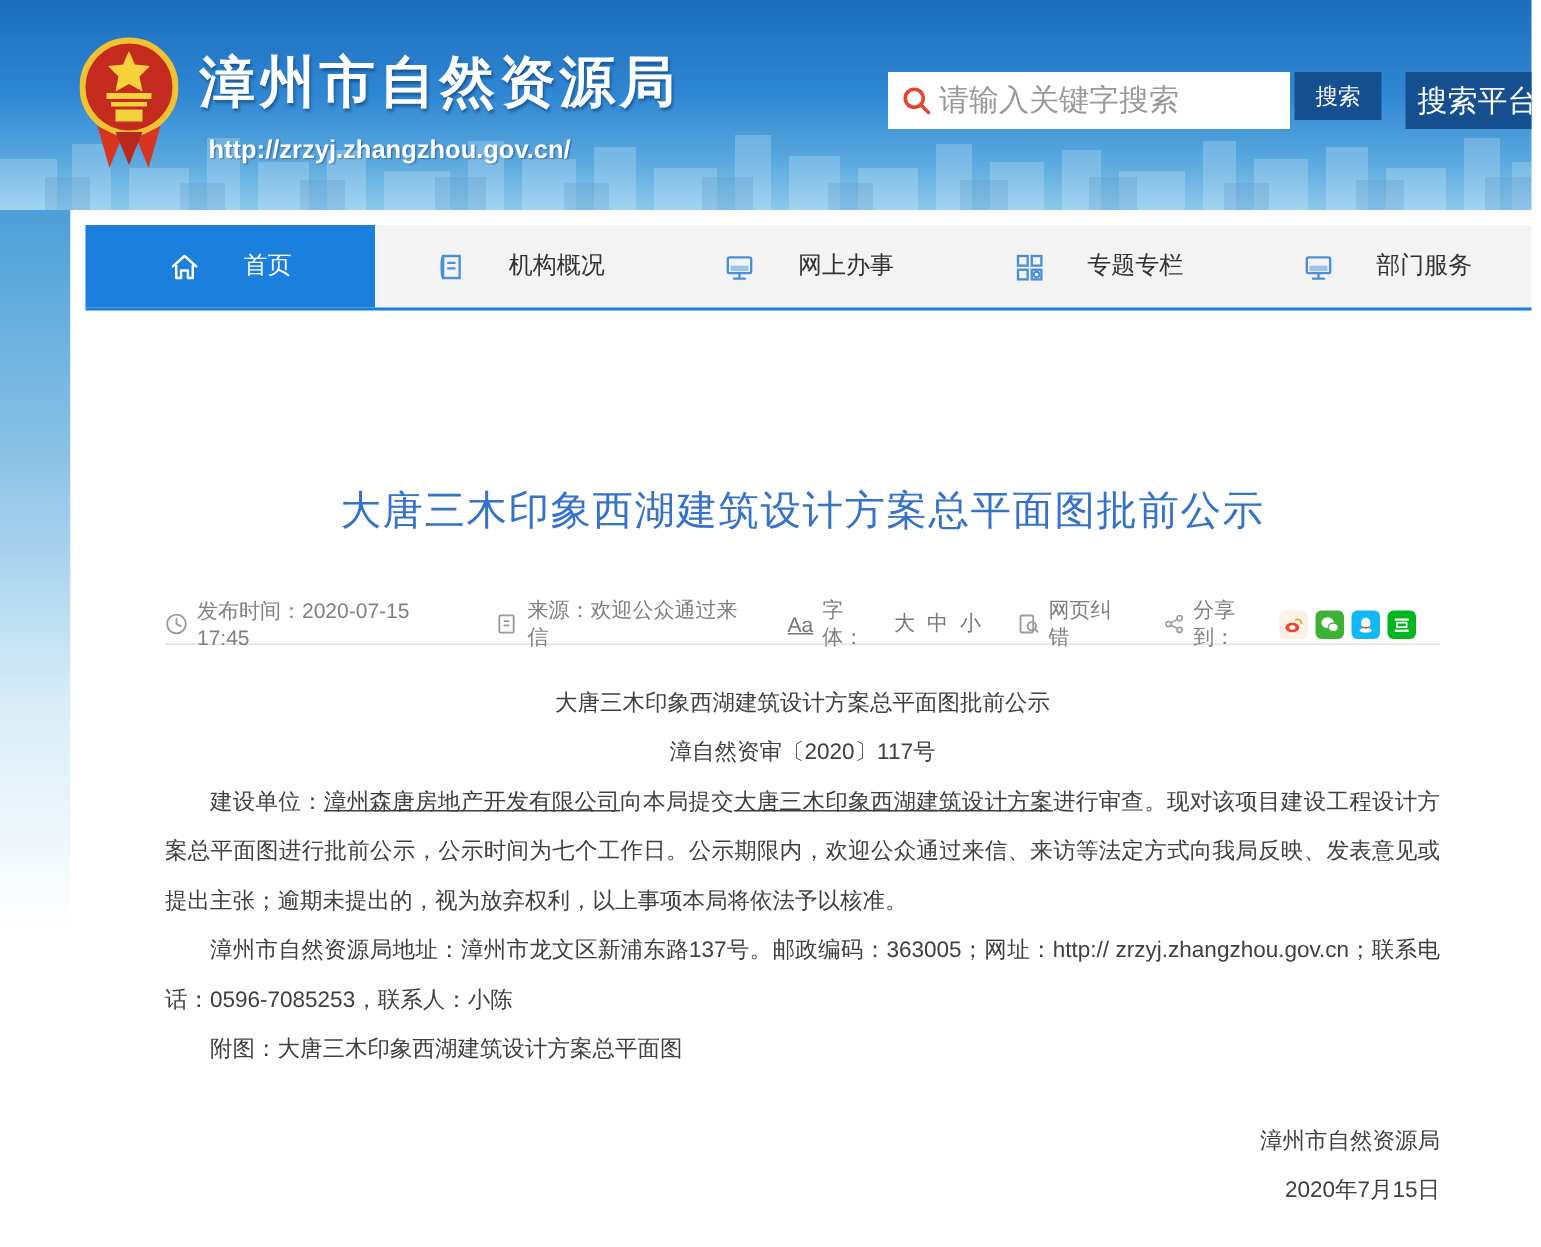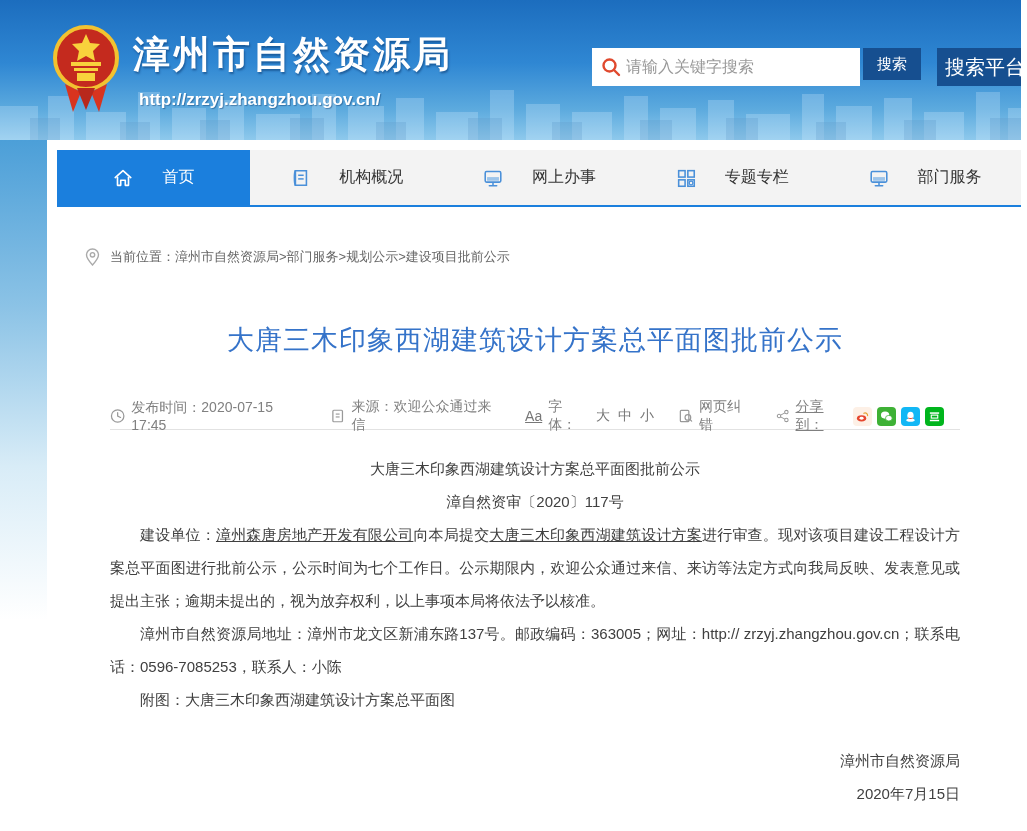--- a/index.html
+++ b/index.html
@@ -17,21 +17,21 @@
   .emblem { width:66px; height:92px; }
   .logo-text { margin-left:14px; padding-top:10px; }
   .site-title { color:#ffffff; font-size:37px; font-weight:bold; letter-spacing:3px;
                 text-shadow:1px 2px 2px rgba(0,40,90,.45); }
   .site-url { color:#ffffff; font-size:17px; font-weight:bold; margin-top:10px; margin-left:6px;
               text-shadow:1px 1px 1px rgba(0,40,90,.4); }
 
   .search-area { position:absolute; left:592px; top:48px; display:flex; }
   .search-box { position:relative; width:268px; height:38px; background:#ffffff; }
   .search-box input { width:100%; height:100%; border:none; outline:none; padding:0 8px 0 34px;
-                      font-size:16px; color:#333; background:transparent; font-family:inherit; }
+                      font-size:20px; color:#333; background:transparent; font-family:inherit; }
   .search-box input::placeholder { color:#999; }
   .search-glyph { position:absolute; left:9px; top:9px; width:20px; height:20px; }
   .btn-search { width:58px; height:32px; margin-left:3px; background:#164f90; color:#fff;
                 border:none; font-size:15px; cursor:pointer; font-family:inherit; }
   .btn-platform { width:96px; height:38px; margin-left:16px; background:#164f90; color:#fff;
                   border:none; font-size:20px; cursor:pointer; font-family:inherit; }
 
   
   .card { position:absolute; left:47px; top:140px; width:980px; height:691px; background:#ffffff; }
 
@@ -194,27 +194,20 @@
       <svg class="nicon" viewBox="0 0 24 24">
         <rect x="3.5" y="5" width="17" height="11.5" rx="1.5" fill="none" stroke="#4a90d9" stroke-width="1.7"></rect>
         <rect x="5.5" y="11" width="13" height="4" fill="#9cc4ea"></rect>
         <line x1="12" y1="17" x2="12" y2="20" stroke="#4a90d9" stroke-width="1.7"></line>
         <line x1="8" y1="20.5" x2="16" y2="20.5" stroke="#4a90d9" stroke-width="1.7" stroke-linecap="round"></line>
       </svg>
       <span>部门服务</span>
     </div>
   </div>
 
-  <div class="breadcrumb">
-    <svg class="picon" viewBox="0 0 15 18">
-      <path d="M7.5 1 C11 1 13.5 3.6 13.5 6.8 C13.5 10.5 7.5 17 7.5 17 C7.5 17 1.5 10.5 1.5 6.8 C1.5 3.6 4 1 7.5 1 Z" fill="none" stroke="#aaa" stroke-width="1.4"></path>
-      <circle cx="7.5" cy="6.8" r="2.2" fill="none" stroke="#aaa" stroke-width="1.4"></circle>
-    </svg>
-    <span class="crumb-text">当前位置：漳州市自然资源局&gt;部门服务&gt;规划公示&gt;建设项目批前公示</span>
-  </div>
 
   <div class="article-title">大唐三木印象西湖建筑设计方案总平面图批前公示</div>
 
   <div class="meta-row">
     <div class="meta-left">
       <div class="meta-item">
         <svg class="micon" viewBox="0 0 16 16">
           <circle cx="8" cy="8" r="6.5" fill="none" stroke="#999" stroke-width="1.3"></circle>
           <path d="M8 4.5 V8 L11 9.5" fill="none" stroke="#999" stroke-width="1.3" stroke-linecap="round"></path>
         </svg>
@@ -239,21 +232,21 @@
 
       <div class="meta-item" style="margin-left:24px; margin-right:0;">
         <svg class="micon" viewBox="0 0 16 16">
           <rect x="2.5" y="2" width="9" height="12" rx="1" fill="none" stroke="#999" stroke-width="1.3"></rect>
           <circle cx="10.5" cy="9.5" r="3" fill="none" stroke="#999" stroke-width="1.3"></circle>
           <line x1="12.7" y1="11.7" x2="14.5" y2="13.5" stroke="#999" stroke-width="1.3" stroke-linecap="round"></line>
         </svg>
         <span>网页纠错</span>
       </div>
 
-      <div class="meta-item" style="margin-left:24px; margin-right:16px;text-decoration:underline;">
+      <div class="meta-item" style="margin-left:24px; margin-right:16px;">
         <svg class="micon" viewBox="0 0 16 16">
           <circle cx="3.5" cy="8" r="2" fill="none" stroke="#999" stroke-width="1.2"></circle>
           <circle cx="12" cy="3.5" r="2" fill="none" stroke="#999" stroke-width="1.2"></circle>
           <circle cx="12" cy="12.5" r="2" fill="none" stroke="#999" stroke-width="1.2"></circle>
           <line x1="5.3" y1="7" x2="10.2" y2="4.4" stroke="#999" stroke-width="1.2"></line>
           <line x1="5.3" y1="9" x2="10.2" y2="11.6" stroke="#999" stroke-width="1.2"></line>
         </svg>
         <span>分享到：</span>
         <span class="share-icons">
           <span class="sicon" style="background:#fdf0e6;">

